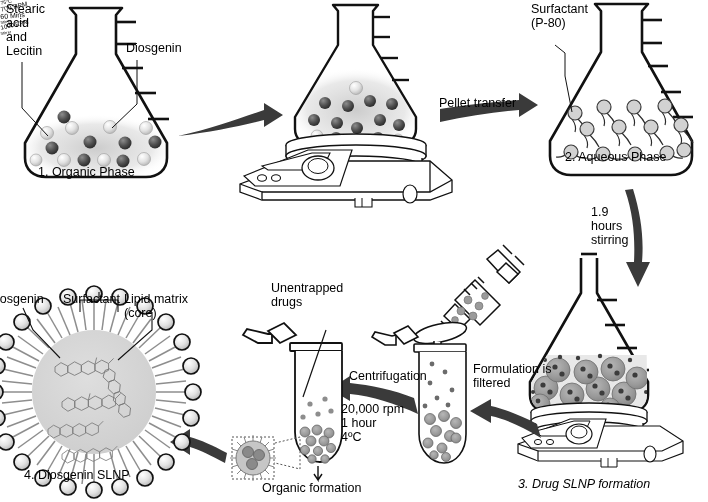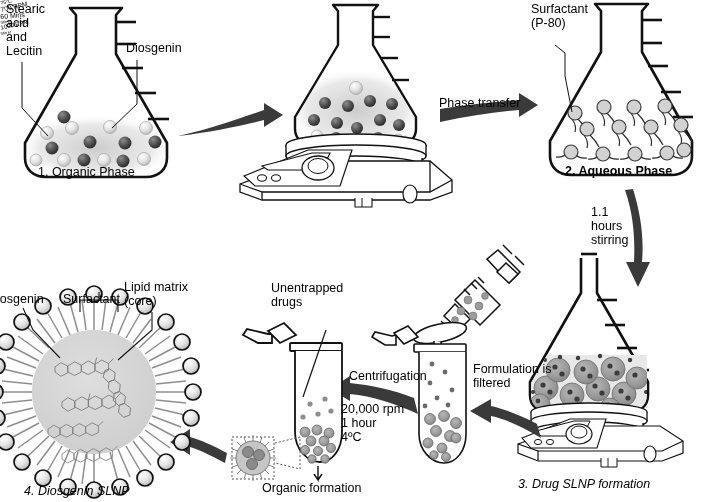--- a/index.html
+++ b/index.html
@@ -541,28 +541,28 @@
 <div class="lbl" style="left:6px;top:2px;width:60px;">Stearic
 acid
 and
 Lecitin</div>
 
 <div class="lbl" style="left:126px;top:41px;width:80px;">Diosgenin</div>
 
 <div class="lbl c" style="left:38px;top:165px;width:120px;">1. Organic Phase</div>
 
 
-<div class="lbl" style="left:439px;top:96px;width:100px;">Phase transfer</div>
+<div class="lbl" style="left:439px;top:96px;width:100px;">Pellet transfer</div>
 
 <div class="lbl" style="left:531px;top:2px;width:90px;">Surfactant
 (P-80)</div>
 
-<div class="lbl c" style="left:565px;top:164px;width:120px;font-weight:bold;">2. Aqueous Phase</div>
-
-<div class="lbl c" style="left:591px;top:205px;width:56px;">1.1
+<div class="lbl c" style="left:565px;top:150px;width:120px;">2. Aqueous Phase</div>
+
+<div class="lbl c" style="left:591px;top:205px;width:56px;">1.9
 hours
 stirring</div>
 
 <div class="lbl c" style="left:518px;top:477px;width:170px;font-style:italic;">3. Drug SLNP formation</div>
 
 <div class="lbl" style="left:349px;top:369px;width:118px;">Centrifugation</div>
 
 <div class="lbl c" style="left:473px;top:362px;width:110px;">Formulation is
 filtered</div>
 
@@ -572,24 +572,24 @@
 
 <div class="lbl c" style="left:271px;top:281px;width:100px;">Unentrapped
 drugs</div>
 
 <div class="lbl c" style="left:262px;top:481px;width:120px;">Organic formation</div>
 
 <div class="lbl c" style="left:-12px;top:292px;width:70px;">Diosgenin</div>
 
 <div class="lbl c" style="left:63px;top:292px;width:74px;">Surfactant</div>
 
-<div class="lbl c" style="left:124px;top:280px;width:82px;">Lipid matrix
+<div class="lbl c" style="left:124px;top:292px;width:82px;">Lipid matrix
 (core)</div>
 
-<div class="lbl c" style="left:24px;top:484px;width:150px;font-style:italic;">4. Diosgenin SLNP</div>
+<div class="lbl c" style="left:24px;top:468px;width:150px;">4. Diosgenin SLNP</div>
 
 <div class="tiny" style="left:286px;top:152px;transform:rotate(-13deg);transform-origin:left top;">75°C</div>
 <div class="tiny" style="left:275px;top:159px;font-size:6.5px;transform:rotate(-13deg);transform-origin:left top;">700 RPM</div>
 <div class="tiny" style="left:297px;top:180px;font-size:7px;transform:rotate(-5deg);transform-origin:left top;">60 Mins</div>
 <div class="tiny" style="left:256px;top:181px;font-size:4px;transform:rotate(-10deg);transform-origin:left top;">Stirrer</div>
 
 <div class="tiny" style="left:546px;top:425px;font-size:6px;transform:rotate(-13deg);transform-origin:left top;">1000 RPM</div>
 <div class="tiny" style="left:534px;top:447px;font-size:4px;transform:rotate(-10deg);transform-origin:left top;">Stirrer</div>
 
 </div>

